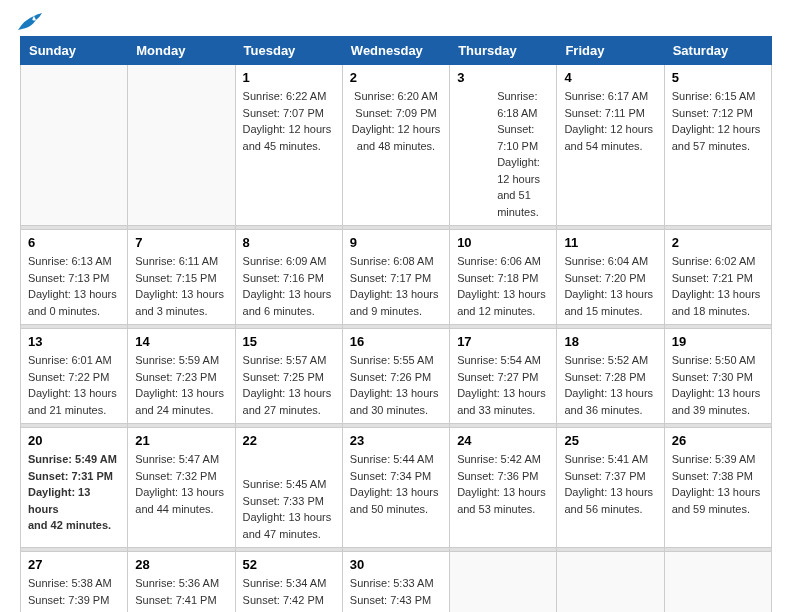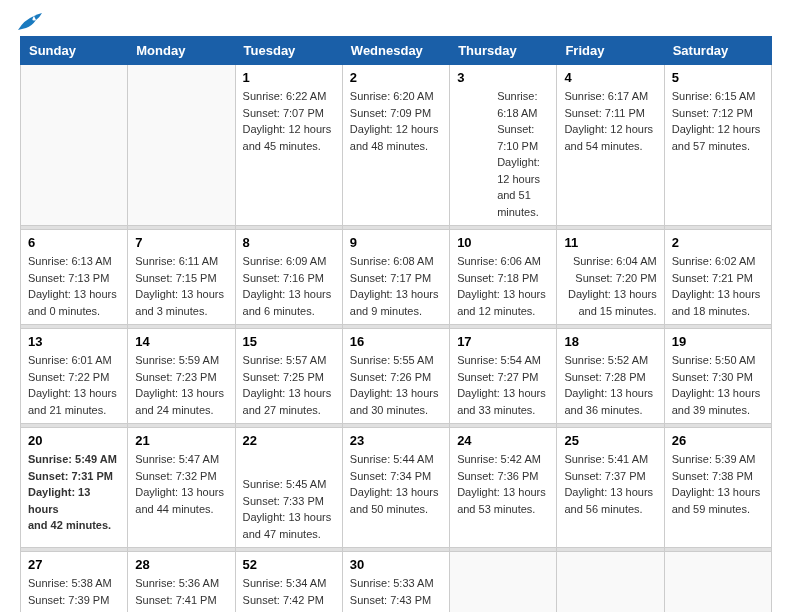--- a/index.html
+++ b/index.html
@@ -111,21 +111,21 @@
         <td class="empty"></td>
         <td>
           <span class="day-num">1</span>
           <div class="day-info" style="white-space: pre-line;">Sunrise: 6:22 AM
 Sunset: 7:07 PM
 Daylight: 12 hours
 and 45 minutes.</div>
         </td>
         <td>
           <span class="day-num">2</span>
-          <div class="day-info" style="white-space: pre-line;">Sunrise: 6:20 AM
+          <div class="day-info" style="white-space: pre-line; text-align: center;">Sunrise: 6:20 AM
 Sunset: 7:09 PM
 Daylight: 12 hours
 and 48 minutes.</div>
         </td>
         <td>
           <span class="day-num">3</span>
           <div class="day-info" style="white-space: pre-line; margin-left: 40px;">Sunrise: 6:18 AM
 Sunset: 7:10 PM
 Daylight: 12 hours
 and 51 minutes.</div>
@@ -185,21 +185,21 @@
         </td>
         <td>
           <span class="day-num">10</span>
           <div class="day-info" style="white-space: pre-line;">Sunrise: 6:06 AM
 Sunset: 7:18 PM
 Daylight: 13 hours
 and 12 minutes.</div>
         </td>
         <td>
           <span class="day-num">11</span>
-          <div class="day-info" style="white-space: pre-line; text-align: right;">Sunrise: 6:04 AM
+          <div class="day-info" style="white-space: pre-line;">Sunrise: 6:04 AM
 Sunset: 7:20 PM
 Daylight: 13 hours
 and 15 minutes.</div>
         </td>
         <td>
           <span class="day-num">2</span>
           <div class="day-info" style="white-space: pre-line;">Sunrise: 6:02 AM
 Sunset: 7:21 PM
 Daylight: 13 hours
 and 18 minutes.</div>

